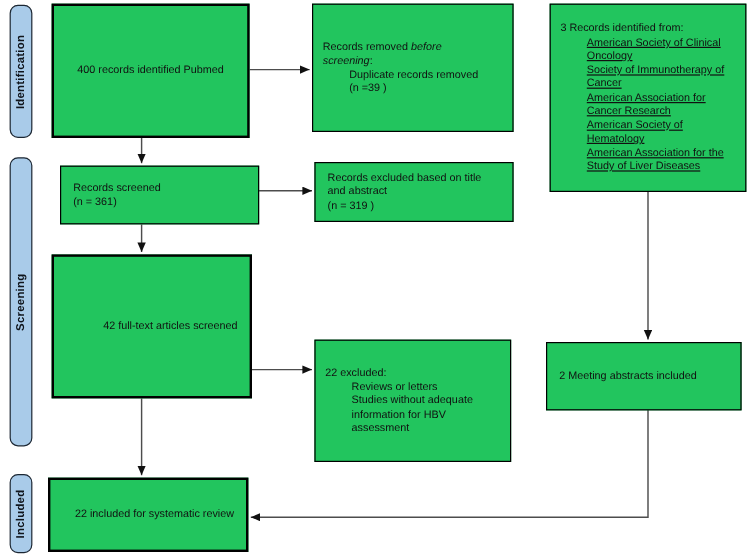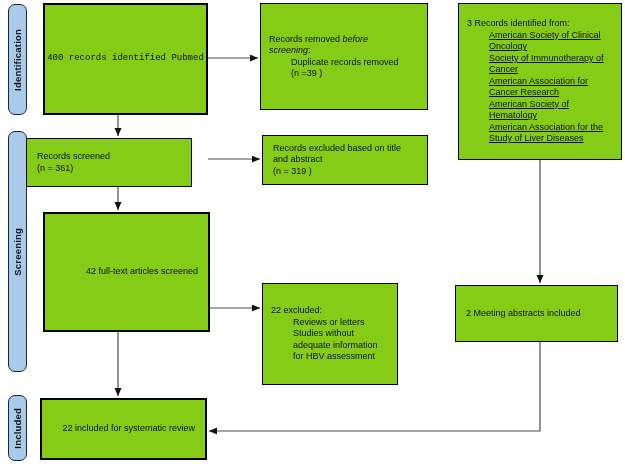--- a/index.html
+++ b/index.html
@@ -20,33 +20,33 @@
   .stage{
     position:absolute;left:8px;width:19px;box-sizing:border-box;
     background:var(--stage_fill);border:1.5px solid var(--stage_border);border-radius:7px;
     display:flex;align-items:center;justify-content:center;
   }
   .stage-text{
     writing-mode:vertical-rl;transform:rotate(180deg);
     font-weight:bold;font-size:9.5px;letter-spacing:.2px;color:#10151c;white-space:nowrap;
   }
   .box{
-    position:absolute;box-sizing:border-box;background:#84cc16;
+    position:absolute;box-sizing:border-box;background:#22c55e;
     border:1.5px solid var(--box_border);
     font-size:9px;line-height:11.5px;
     display:flex;flex-direction:column;justify-content:center;
   }
   .b2{border-width:2px;align-items:flex-end;}
   .pad8{padding:4px 8px;}
   .pad10{padding:20px 10px;}
   .indent{margin-left:22px;}
   .w126{max-width:126px;text-decoration:underline;}
   .w112{max-width:112px;}
   .w140{max-width:140px;}
-  .center-h{align-items:center;text-align:center;font-family:Liberation Mono, monospace;}
+  .center-h{align-items:center;text-align:center;}
   em{font-style:italic;}
 </style>
 </head>
 <body>
 
 <div class="canvas">
 
   <svg class="arrows" viewBox="0 0 625 466">
     <defs>
       <marker id="ah" markerWidth="9" markerHeight="8" refX="8" refY="3.5" orient="auto" markerUnits="userSpaceOnUse">
@@ -85,35 +85,35 @@
 
   <div class="box pad8" style="left:458px;top:3px;width:164px;height:157px">
     <div>3 Records identified from:</div>
     <div class="indent w126">American Society of Clinical Oncology</div>
     <div class="indent w126">Society of Immunotherapy of Cancer</div>
     <div class="indent w126">American Association for Cancer Research</div>
     <div class="indent w126">American Society of Hematology</div>
     <div class="indent w126">American Association for the Study of Liver Diseases</div>
   </div>
 
-  <div class="box pad10" style="left:26px;top:138px;width:166px;height:49px">
+  <div class="box pad10" style="left:50px;top:138px;width:166px;height:49px">
     <div>Records screened</div>
     <div>(n = 361)</div>
   </div>
 
   <div class="box pad10" style="left:262px;top:135px;width:166px;height:50px">
     <div class="w140">Records excluded based on title and abstract</div>
     <div>(n = 319 )</div>
   </div>
 
   <div class="box b2 pad10" style="left:43px;top:212px;width:167px;height:120px">
     <div>42 full-text articles screened</div>
   </div>
 
-  <div class="box pad8" style="left:262px;top:283px;width:136px;height:102px">
+  <div class="box pad8" style="left:262px;top:283px;width:164px;height:102px">
     <div>22 excluded:</div>
     <div class="indent">Reviews or letters</div>
     <div class="indent w112">Studies without adequate information for HBV assessment</div>
   </div>
 
   <div class="box pad10" style="left:455px;top:285px;width:163px;height:57px">
     <div>2 Meeting abstracts included</div>
   </div>
 
   <div class="box b2 pad10" style="left:40px;top:398px;width:167px;height:62px">

